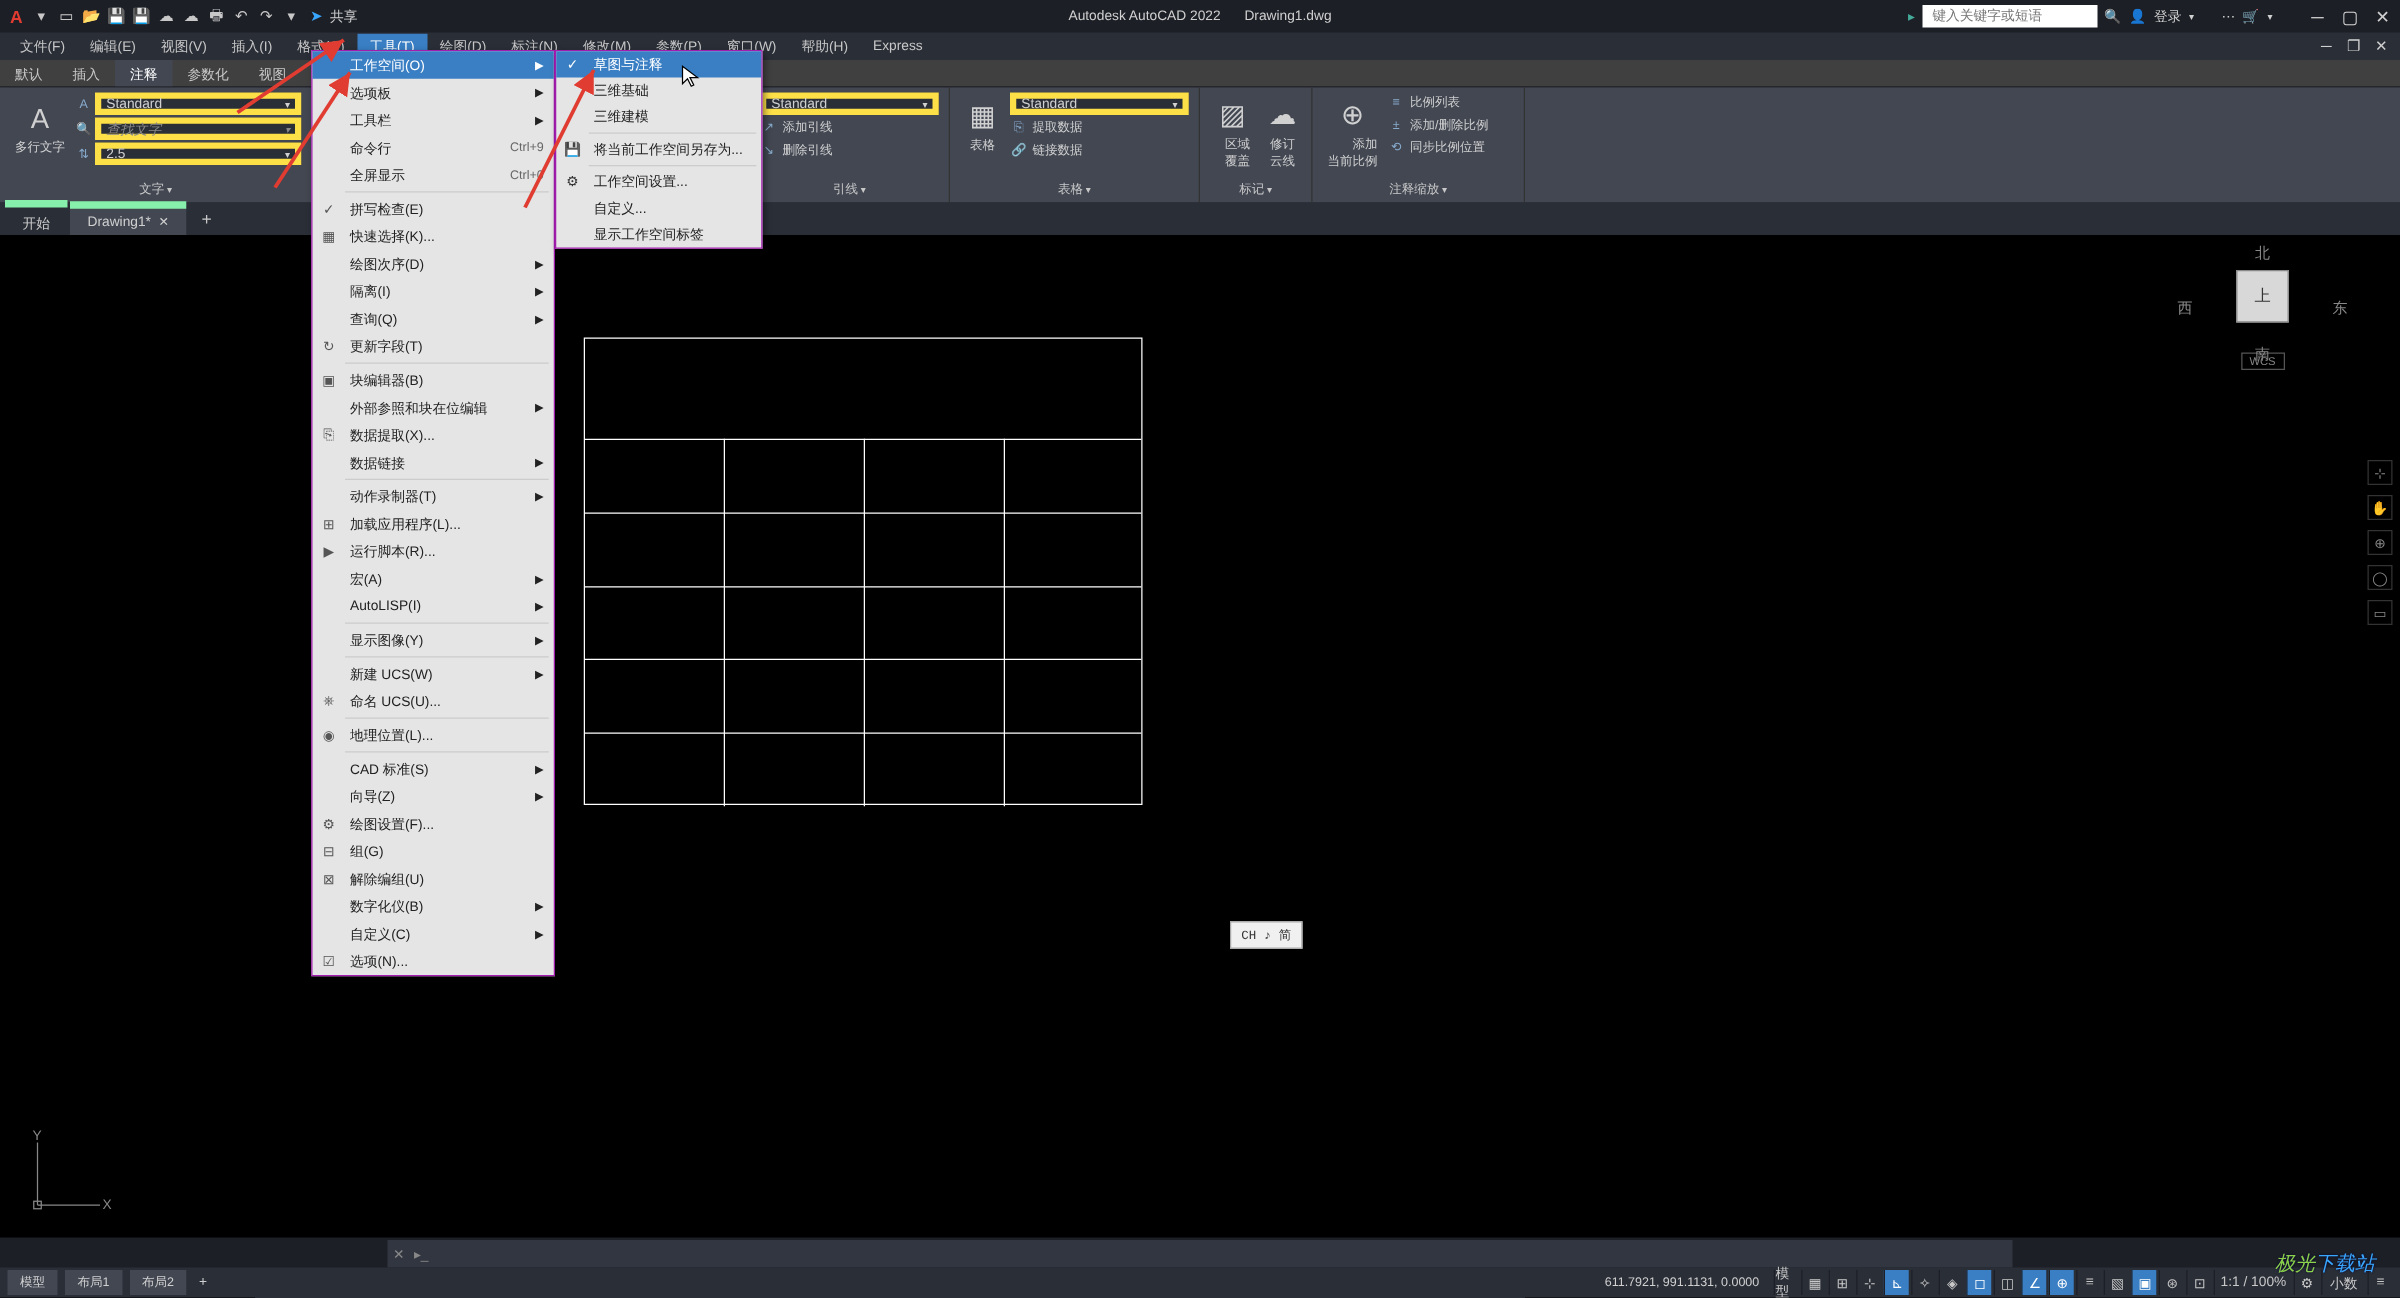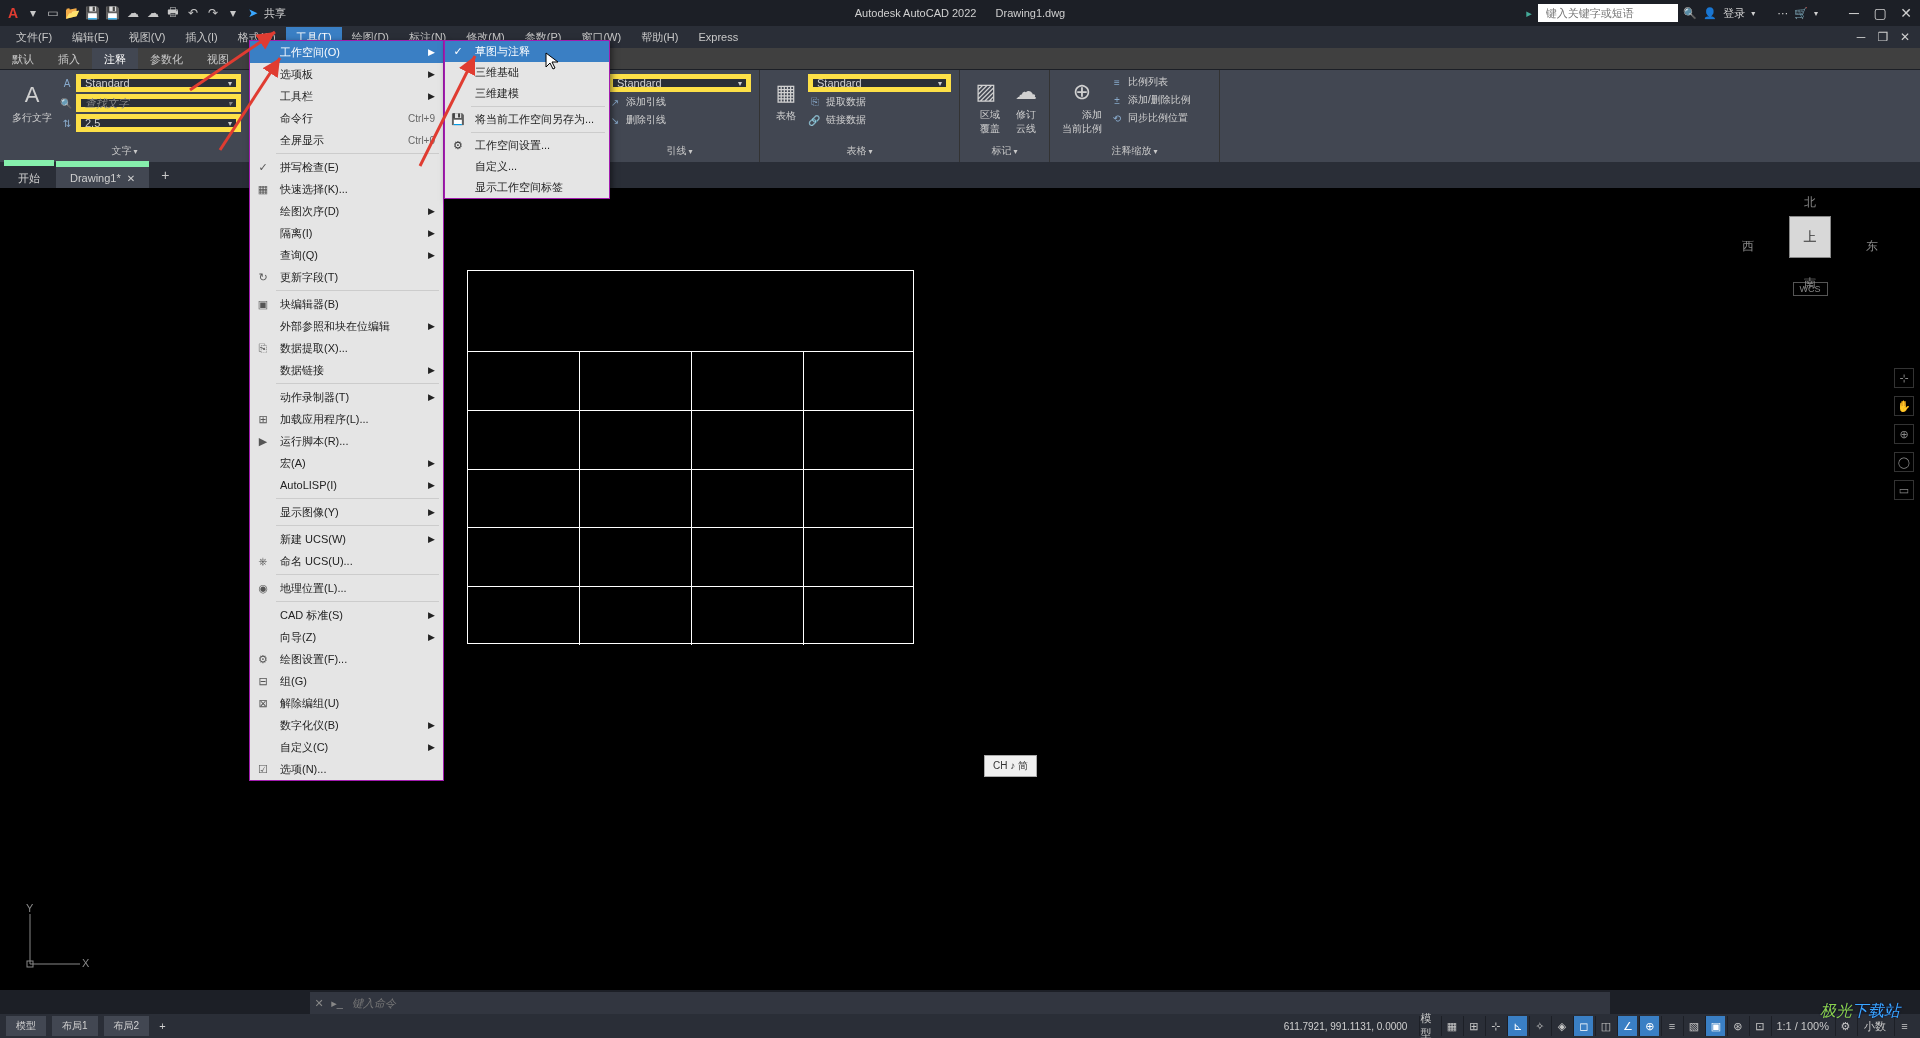--- a/index.html
+++ b/index.html
@@ -322,21 +322,21 @@
   </div>
 
   <div class="navbar-right">
     <span>⊹</span>
     <span>✋</span>
     <span>⊕</span>
     <span>◯</span>
     <span>▭</span>
   </div>
 
-  <div class="ime" style="left:984px; top:567px;">CH ♪ 简</div>
+  <div class="ime" style="left:984px; top:549px;font-family:Liberation Mono, monospace;">CH ♪ 简</div>
 </div>
 
 <div class="dropdown" id="tools-dd" style="left:249px;top:40px;width:195px;">
     <div class="dd-item hov">
       <span class="dd-icon"></span>
       <span class="dd-label">工作空间(O)</span>
       <span class="dd-arrow">▶</span>
     </div>
     <div class="dd-item">
       <span class="dd-icon"></span>
@@ -537,21 +537,20 @@
   <line x1="10" y1="120" x2="65" y2="10" stroke="#e03c31" stroke-width="3" marker-end="url(#ah1)"></line>
 </svg>
 
 <svg class="arrow" style="left:545px;top:52px" width="16" height="20">
   <path d="M1,1 L1,15 L5,11 L8,17 L10,16 L7,10 L13,10 Z" fill="#fff" stroke="#000" stroke-width="1"></path>
 </svg>
 
 <div class="cmdbar">
   <span class="cmd-icon">✕</span>
   <span class="cmd-icon">▸_</span>
-  <input placeholder="键入命令" style="">
 </div>
 
 <div class="statusbar">
   <div class="status-tab">模型</div>
   <div class="status-tab">布局1</div>
   <div class="status-tab">布局2</div>
   <span style="margin-left:4px">+</span>
   <div class="status-right">
     <span class="coords">611.7921, 991.1131, 0.0000</span>
     <span class="sb-btn">模型</span>

